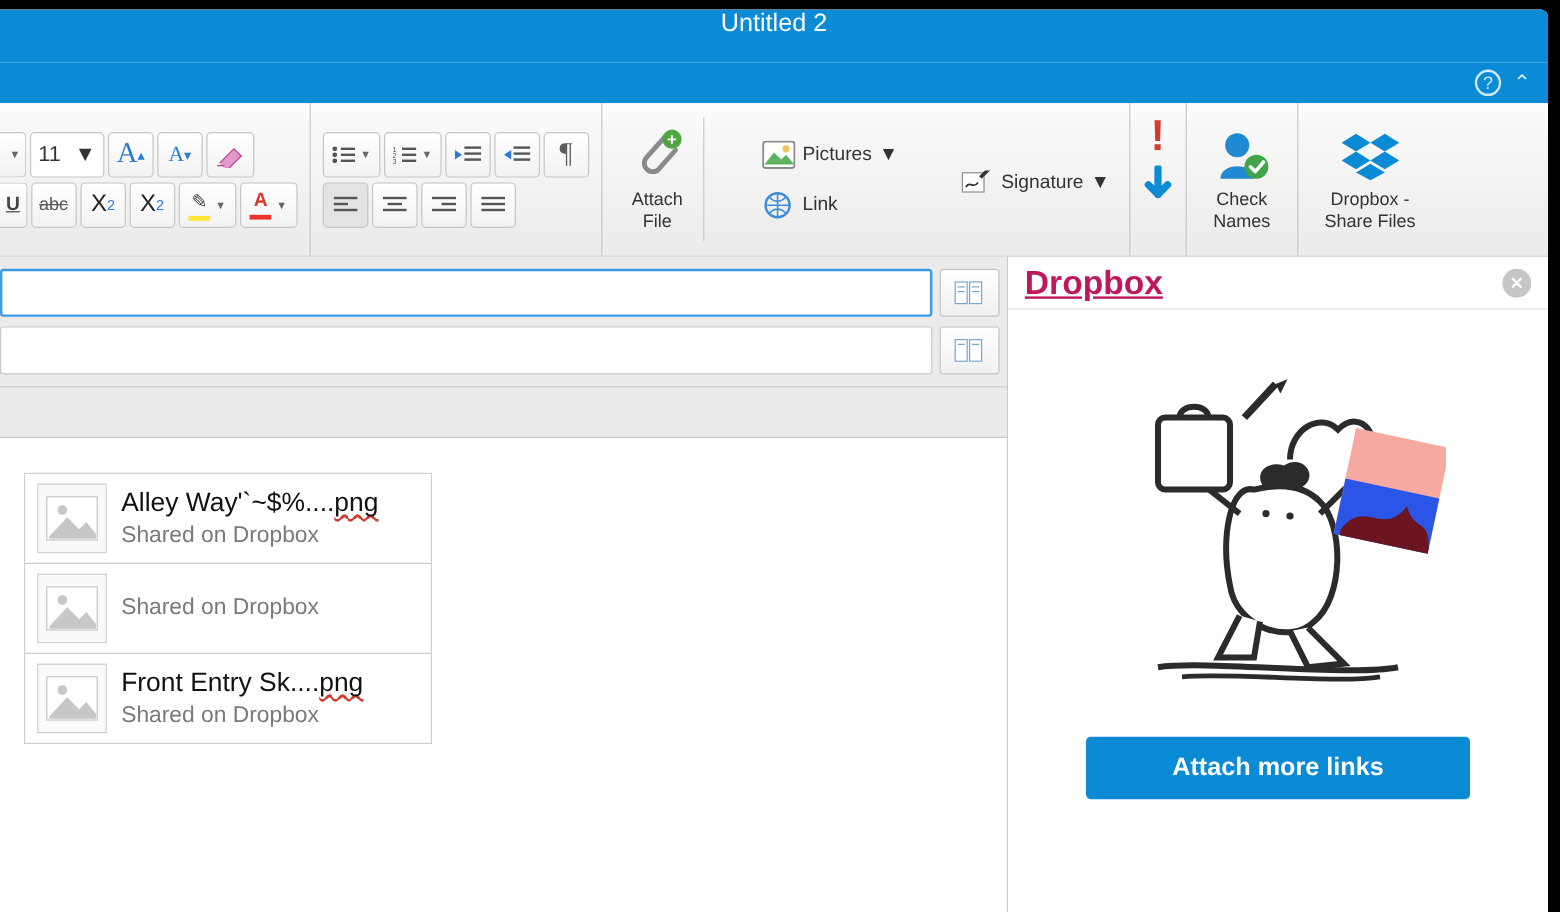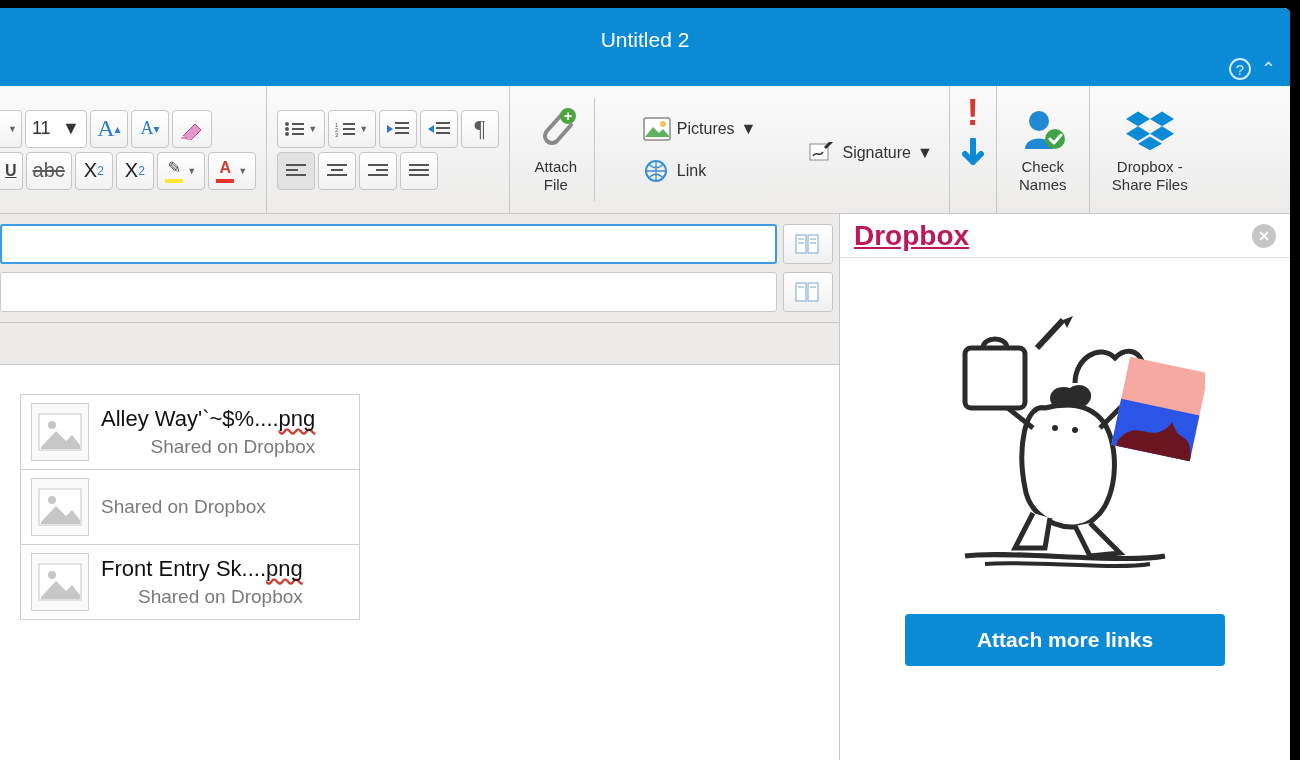--- a/index.html
+++ b/index.html
@@ -19,21 +19,21 @@
     border-radius: 0 6px 0 0;
     overflow: hidden;
   }
 
   
   .titlebar {
     height: 44px;
     background: #0b8ad6;
     color: #fff;
     display: flex;
-    align-items: flex-end;
+    align-items: flex-start;
     justify-content: center;
     font-size: 21px;
     font-weight: 500;
   }
 
   
   .tabrow {
     height: 34px;
     background: #0b8ad6;
     display: flex;
@@ -195,21 +195,20 @@
     height:42px;
     background:#ecebea;
     border-bottom: 1px solid #c8c8c8;
   }
 
   
   .compose {
     flex:1;
     background:#fff;
     padding: 30px 20px;
-    text-align: right;
   }
   .attach-card {
     width: 340px;
     border:1px solid #cfcfcf;
     background:#fff;
     display:flex;
     align-items:center;
     gap:12px;
     padding:8px 10px;
     margin: -1px 0 0 0;
@@ -307,21 +306,21 @@
                 <path d="M4 18 L16 6 L22 12 L10 24" fill="#e49ac8" stroke="#b93f93" stroke-width="1"></path>
                 <path d="M2 20 L8 20" stroke="#b93f93"></path>
               </svg>
           </span>
         </div>
         <div class="row">
           <span class="btn" style="min-width:20px;padding:0 5px;border-left:none;border-radius:0 4px 4px 0;">
               <span class="uline">U</span>
             </span>
           <span class="btn">
-              <span class="strike" style="font-size:20px;">abc</span>
+              <span class="strike" style="font-size:15px;">abc</span>
             </span>
           <span class="btn x2">
               <span style="font-size:20px;color:#222;">X</span>
               <span class="sub">2</span>
             </span>
           <span class="btn x2">
               <span style="font-size:20px;color:#222;">X</span>
               <span class="sup">2</span>
             </span>
           <span class="btn wide">

